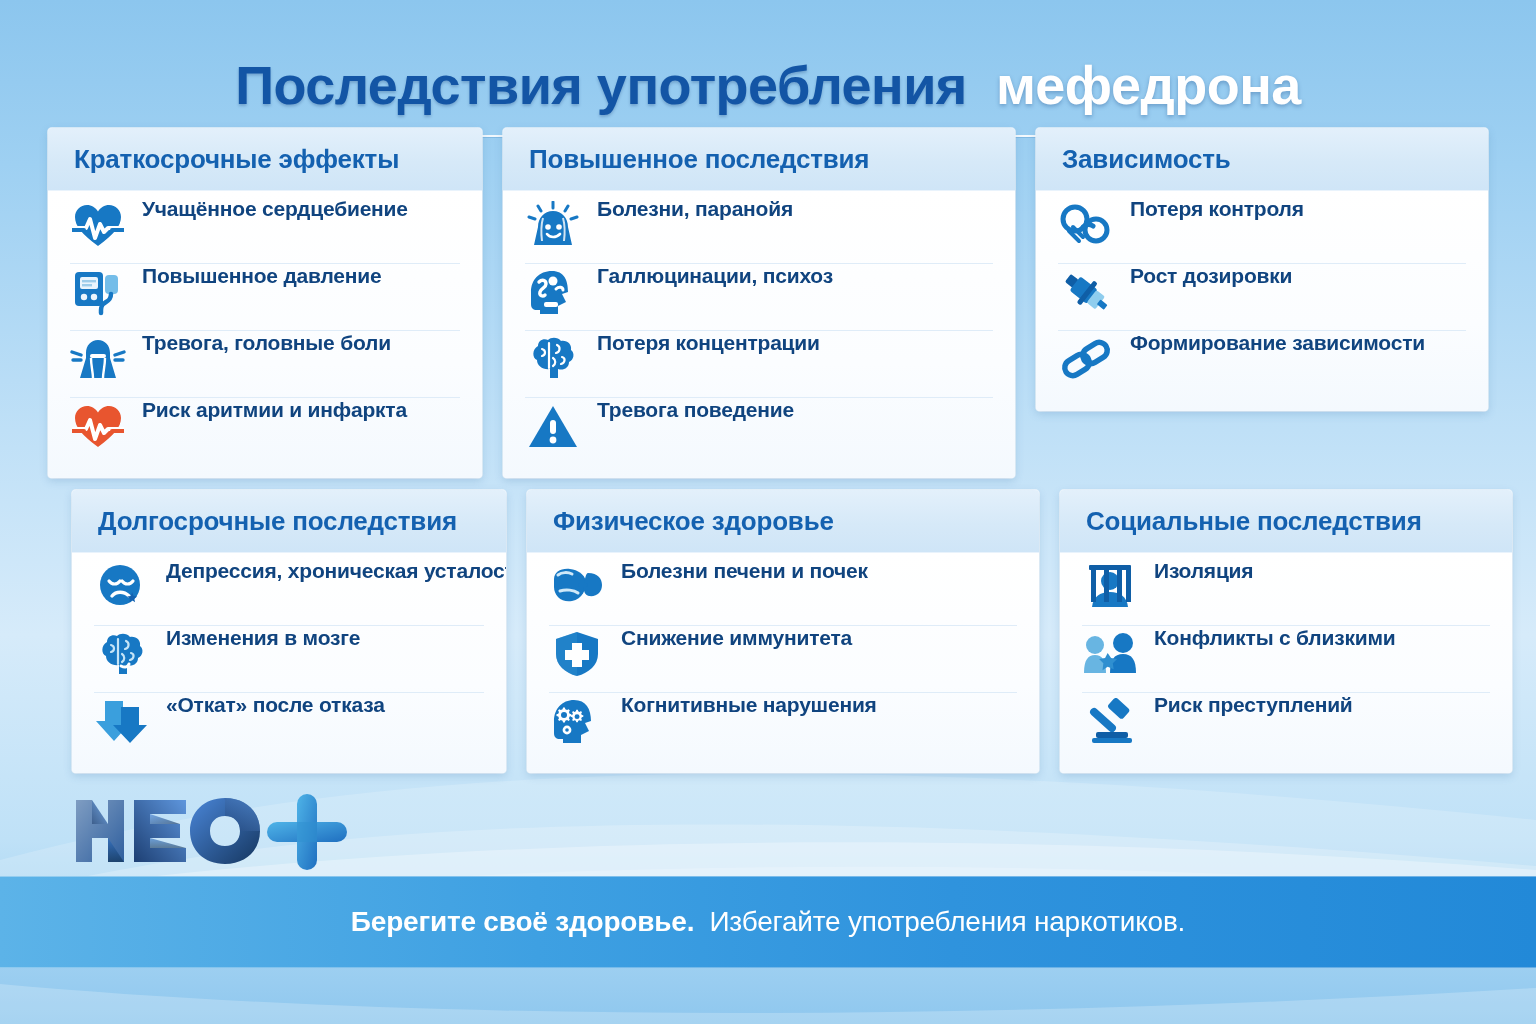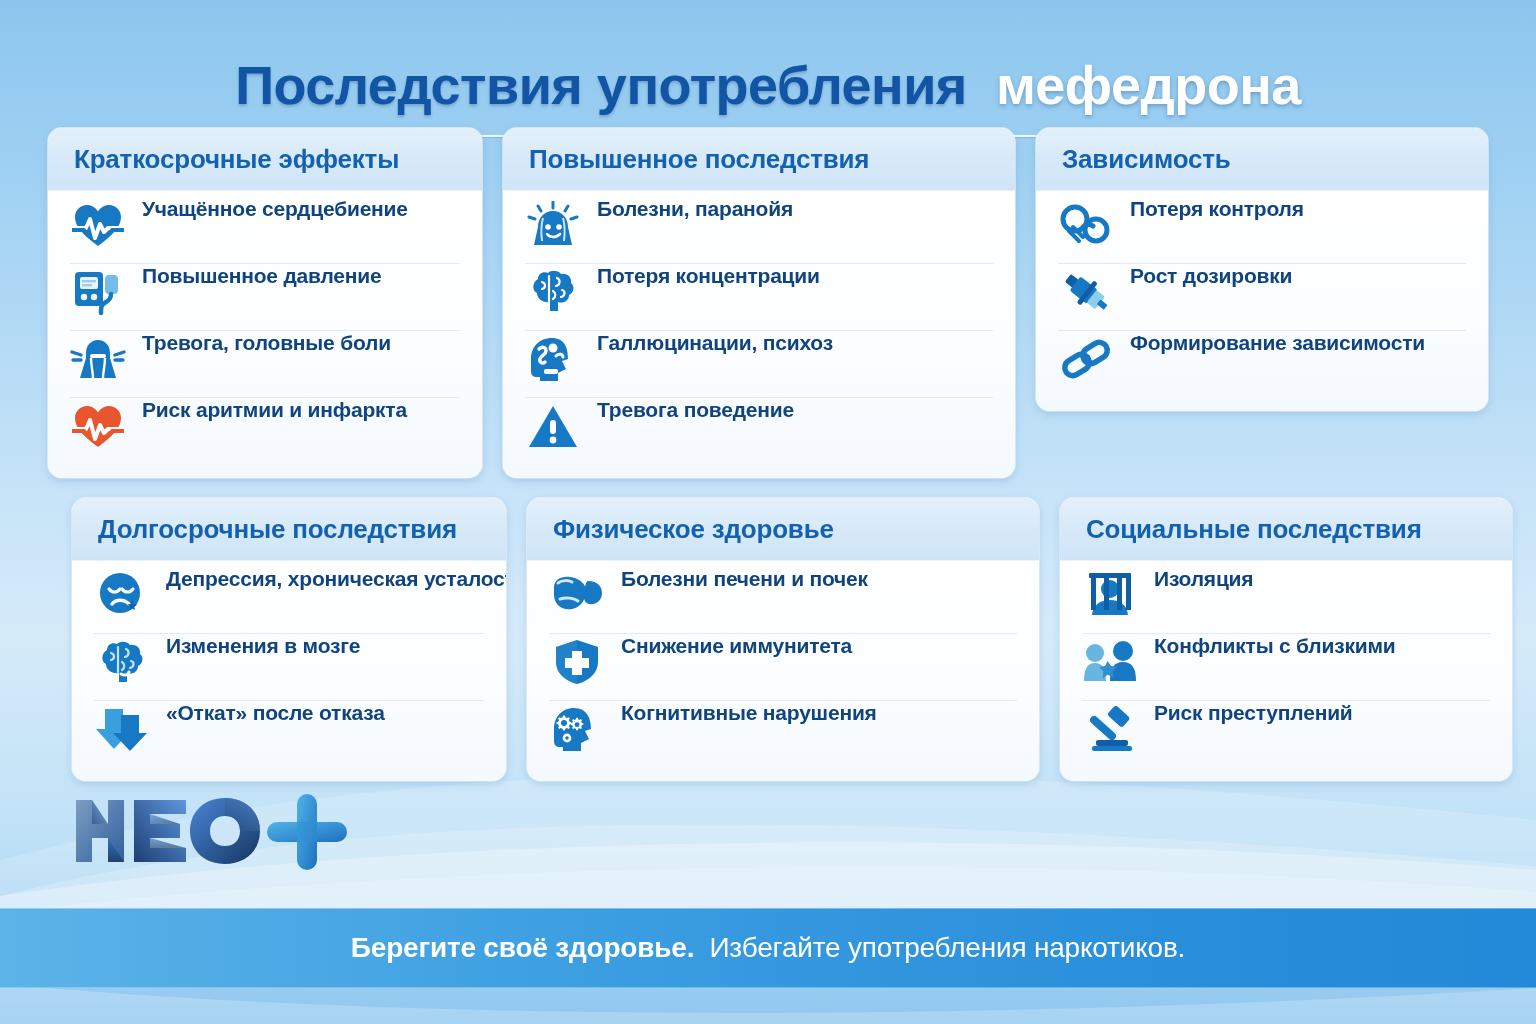--- a/index.html
+++ b/index.html
@@ -31,28 +31,28 @@
   .title .t2{color:#ffffff;text-shadow:0 2px 4px rgba(20,70,130,.35);}
   .title-rule{
     position:absolute;left:48px;right:48px;top:103px;height:2px;
     background:linear-gradient(90deg,rgba(255,255,255,0) 0%,rgba(255,255,255,.85) 18%,rgba(255,255,255,.9) 82%,rgba(255,255,255,0) 100%);
     box-shadow:0 1px 0 rgba(110,170,215,.55);
   }
 
   
   .grid{position:absolute;left:48px;top:128px;width:1440px;}
   .row{display:flex;gap:21px;align-items:flex-start;}
-  .row.r2{margin-top:20px;padding-left:24px;}
+  .row.r2{margin-top:12px;padding-left:24px;}
   .col-a{width:434px;flex:0 0 434px;}
   .col-b{width:512px;flex:0 0 512px;}
   .col-c{width:452px;flex:0 0 452px;}
 
   .card{
     background:#ffffff;
-    border-radius:14px;
+    border-radius:4px;
     box-shadow:0 3px 9px rgba(60,115,170,.22), 0 0 0 1px rgba(255,255,255,.65);
     overflow:hidden;
   }
   .card-head{
     height:62px;display:flex;align-items:center;
     padding:0 0 0 26px;
     background:linear-gradient(180deg,#e3f0fb 0%,#d6e9f8 55%,#cfe5f7 100%);
     border-bottom:1px solid #e9f3fc;
   }
   .card-head h2{
@@ -78,21 +78,21 @@
     font-size:21px;color:#10447f;font-weight:600;white-space:nowrap;
     letter-spacing:-0.2px;
   }
 
   
   .logo{position:absolute;left:62px;top:790px;width:300px;height:82px;}
   .logo svg{display:block;}
 
   
   .footer{
-    position:absolute;left:0;top:908px;width:1536px;height:80px;
+    position:absolute;left:0;top:876px;width:1536px;height:92px;
     background:linear-gradient(90deg,#5cb3e8 0%,#3ea0e2 35%,#2f93dd 62%,#2289d8 100%);
     box-shadow:inset 0 1px 0 rgba(255,255,255,.35), inset 0 -1px 0 rgba(255,255,255,.30);
     display:flex;align-items:center;justify-content:center;
   }
   .footer-text{font-size:28px;color:#ffffff;white-space:nowrap;letter-spacing:-0.2px;}
   .footer-text .f1{font-weight:bold;}
   .footer-text .f2{font-weight:400;}
 </style>
 </head>
 <body>
@@ -206,39 +206,39 @@
                   <path d="M21,33 C24,37 30,37 34,33" stroke="#ffffff" stroke-width="2.6" fill="none" stroke-linecap="round"></path>
                   <path d="M17,17 C15,24 15,32 16,40 M37,17 C39,24 39,32 38,40" stroke="#ffffff" stroke-width="2" fill="none" opacity=".8"></path>
                   <path d="M27,1 L27,7 M12,5 L15,10 M42,5 L39,10 M3,16 L9,18 M51,16 L45,18" stroke="#1778c4" stroke-width="3" stroke-linecap="round"></path>
                 </svg>
               </span>
               <span class="label">Болезни, паранойя</span>
             </div>
 
             <div class="item">
               <span class="ico">
-                <svg width="54" height="46" viewBox="0 0 54 46" xmlns="http://www.w3.org/2000/svg">
-                  <path d="M12,10 C12,5 17,2 22,4 C25,1 32,1 35,5 C41,4 46,8 45,14 C49,17 48,24 43,26 C43,32 37,35 32,33 L32,42 L24,42 L24,33 C17,34 11,30 11,24 C6,22 6,13 12,10 Z" fill="#1778c4"></path>
-                  <path d="M23,7 L23,32 M16,13 C20,14 20,19 16,20 M31,9 C35,11 34,16 30,17 M36,21 C40,22 39,27 35,28 M27,22 C30,24 30,28 27,30" stroke="#ffffff" stroke-width="2.2" fill="none" stroke-linecap="round"></path>
-                </svg>
-              </span>
-              <span class="label">Потеря концентрации</span>
-            </div>
-
-            <div class="item">
-              <span class="ico">
                 <svg width="54" height="48" viewBox="0 0 54 48" xmlns="http://www.w3.org/2000/svg">
                   <path d="M26,3 C13,3 5,12 5,24 L5,36 C5,40 7,42 11,42 L14,42 L14,46 L32,46 L32,38 L40,34 L36,26 L42,24 C42,12 38,3 26,3 Z" fill="#1778c4"></path>
                   <path d="M13,14 C16,11 20,12 20,16 C20,20 15,20 14,24 C13,28 17,29 19,27" stroke="#ffffff" stroke-width="3.4" fill="none" stroke-linecap="round"></path>
                   <circle cx="27" cy="13" r="4.5" fill="#ffffff"></circle>
                   <path d="M30,21 C33,18 37,19 37,22" stroke="#ffffff" stroke-width="3" fill="none" stroke-linecap="round"></path>
                   <rect x="18" y="34" width="14" height="5" rx="2" fill="#ffffff"></rect>
                 </svg>
               </span>
               <span class="label">Галлюцинации, психоз</span>
+            </div>
+
+            <div class="item">
+              <span class="ico">
+                <svg width="54" height="46" viewBox="0 0 54 46" xmlns="http://www.w3.org/2000/svg">
+                  <path d="M12,10 C12,5 17,2 22,4 C25,1 32,1 35,5 C41,4 46,8 45,14 C49,17 48,24 43,26 C43,32 37,35 32,33 L32,42 L24,42 L24,33 C17,34 11,30 11,24 C6,22 6,13 12,10 Z" fill="#1778c4"></path>
+                  <path d="M23,7 L23,32 M16,13 C20,14 20,19 16,20 M31,9 C35,11 34,16 30,17 M36,21 C40,22 39,27 35,28 M27,22 C30,24 30,28 27,30" stroke="#ffffff" stroke-width="2.2" fill="none" stroke-linecap="round"></path>
+                </svg>
+              </span>
+              <span class="label">Потеря концентрации</span>
             </div>
 
             <div class="item">
               <span class="ico">
                 <svg width="52" height="46" viewBox="0 0 52 46" xmlns="http://www.w3.org/2000/svg">
                   <path d="M26,3 L50,44 L2,44 Z" fill="#1778c4"></path>
                   <rect x="23" y="17" width="6" height="14" rx="3" fill="#ffffff"></rect>
                   <circle cx="26" cy="37" r="3.4" fill="#ffffff"></circle>
                 </svg>
               </span>

